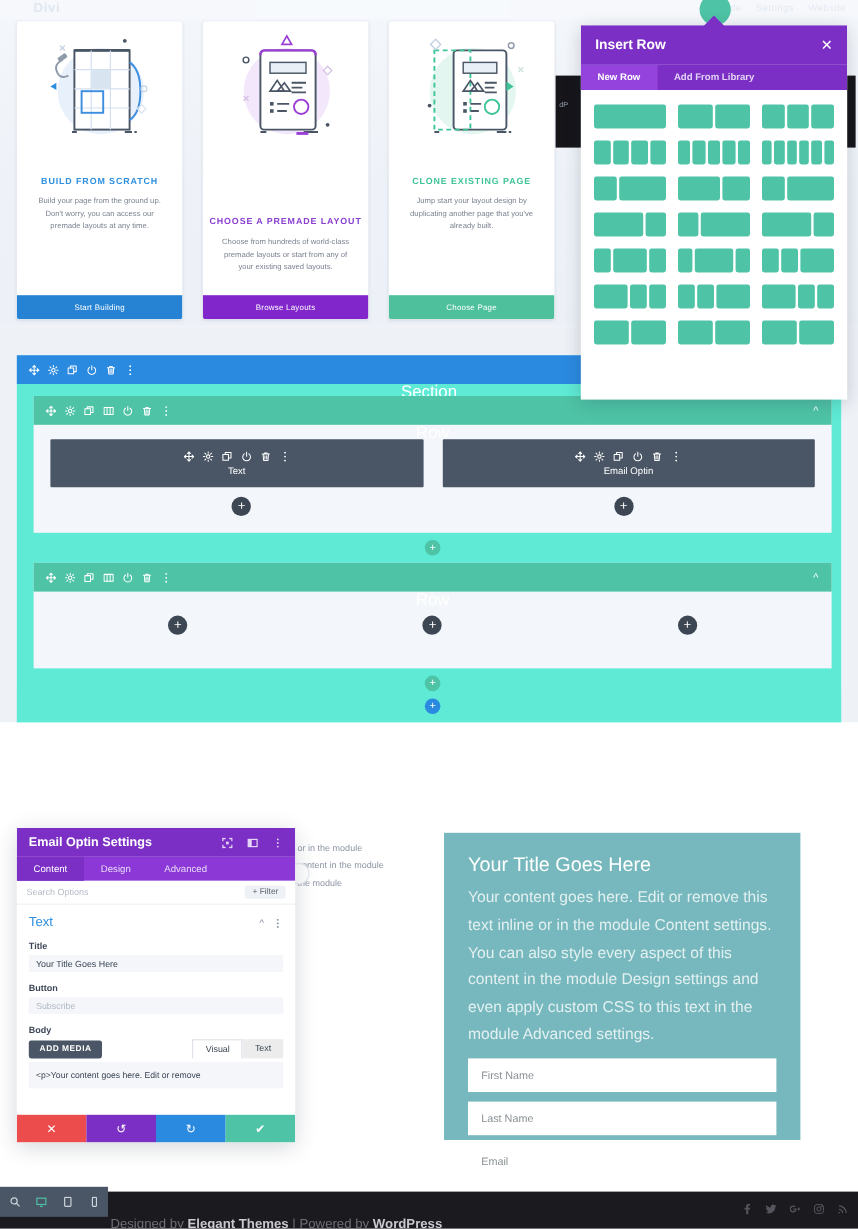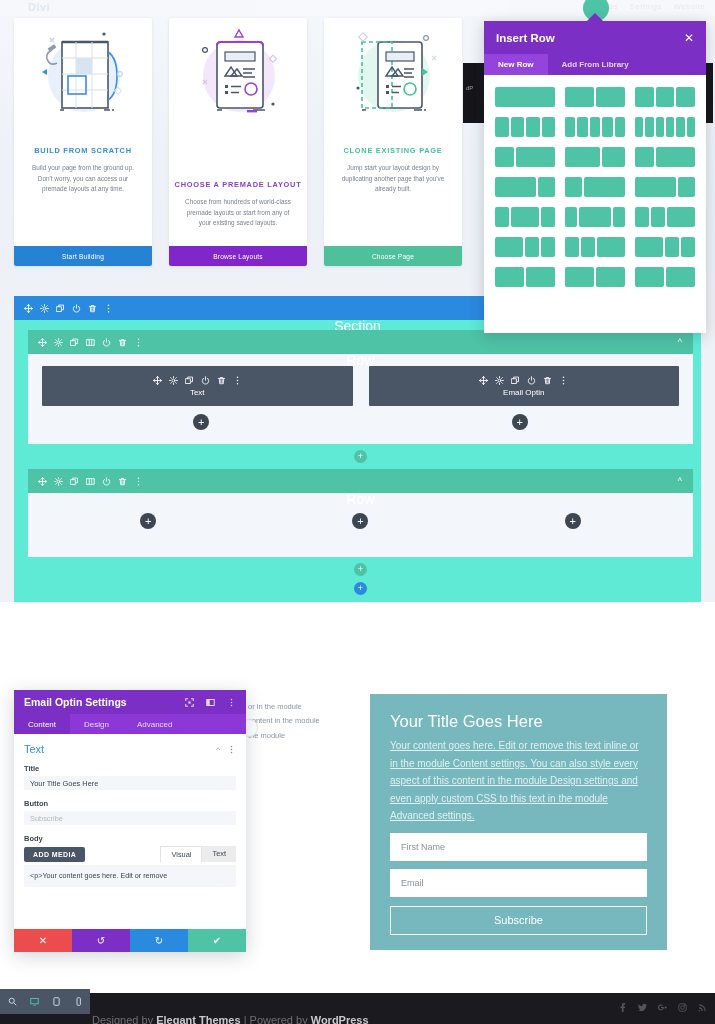--- a/index.html
+++ b/index.html
@@ -229,21 +229,21 @@
   .fb-purple{ background:#7b2fc4; }
   .fb-blue{ background:#2a8ae0; }
   .fb-green{ background:#4ec3a6; }
 
   
   .optin{
     position:absolute; left:370px; top:92px; width:297px; height:256px;
     background:#76b8bd; padding:18px 20px;
   }
   .optin-title{ color:#ffffff; font-size:16.5px; font-weight:normal; }
-  .optin-body{ color:#e3f0f1; font-size:10px; line-height:1.75; margin-top:6px;text-decoration:underline; }
+  .optin-body{ color:#e3f0f1; font-size:13px; line-height:1.75; margin-top:6px; }
   .optin-field{
     margin-top:8px; height:28px; background:#ffffff; display:flex; align-items:center;
     padding:0 11px; color:#8a9194; font-size:9px;
   }
   .optin-sub{
     margin-top:9px; height:29px; border:1px solid #ffffff;
     display:flex; align-items:center; justify-content:center;
     color:#ffffff; font-size:11px;
   }
 
@@ -793,20 +793,24 @@
               <circle cx="6" cy="10" r="1"></circle>
             </svg>
         </span>
       </div>
     </div>
     <div class="m-tabs">
       <div class="m-tab active">Content</div>
       <div class="m-tab">Design</div>
       <div class="m-tab">Advanced</div>
     </div>
+    <div class="m-search">
+      <div class="m-search-input">Search Options</div>
+      <div class="m-filter">+ Filter</div>
+    </div>
     <div class="m-body">
       <div class="m-sec-head">
         <div class="m-sec-title">Text</div>
         <div class="m-sec-icons">
           <span>^</span>
           <span class="ico">
             <svg viewBox="0 0 12 12" fill="#7f8a99">
                 <circle cx="6" cy="2" r="1"></circle>
                 <circle cx="6" cy="6" r="1"></circle>
                 <circle cx="6" cy="10" r="1"></circle>
@@ -837,20 +841,21 @@
       <div class="fb-purple">↺</div>
       <div class="fb-blue">↻</div>
       <div class="fb-green">✔</div>
     </div>
   </div>
 
   <div class="optin">
     <div class="optin-title">Your Title Goes Here</div>
     <div class="optin-body">Your content goes here. Edit or remove this text inline or in the module Content settings. You can also style every aspect of this content in the module Design settings and even apply custom CSS to this text in the module Advanced settings.</div>
     <div class="optin-field">First Name</div>
+    <div class="optin-field">Last Name</div>
     <div class="optin-field">Email</div>
     <div class="optin-sub">Subscribe</div>
   </div>
 </div>
 
 <div class="band-bottom">
   <div class="site-footer">
     <div class="footer-text">
       <span>Designed by </span><b>Elegant Themes</b><span> | Powered by </span><b>WordPress</b>
     </div>

